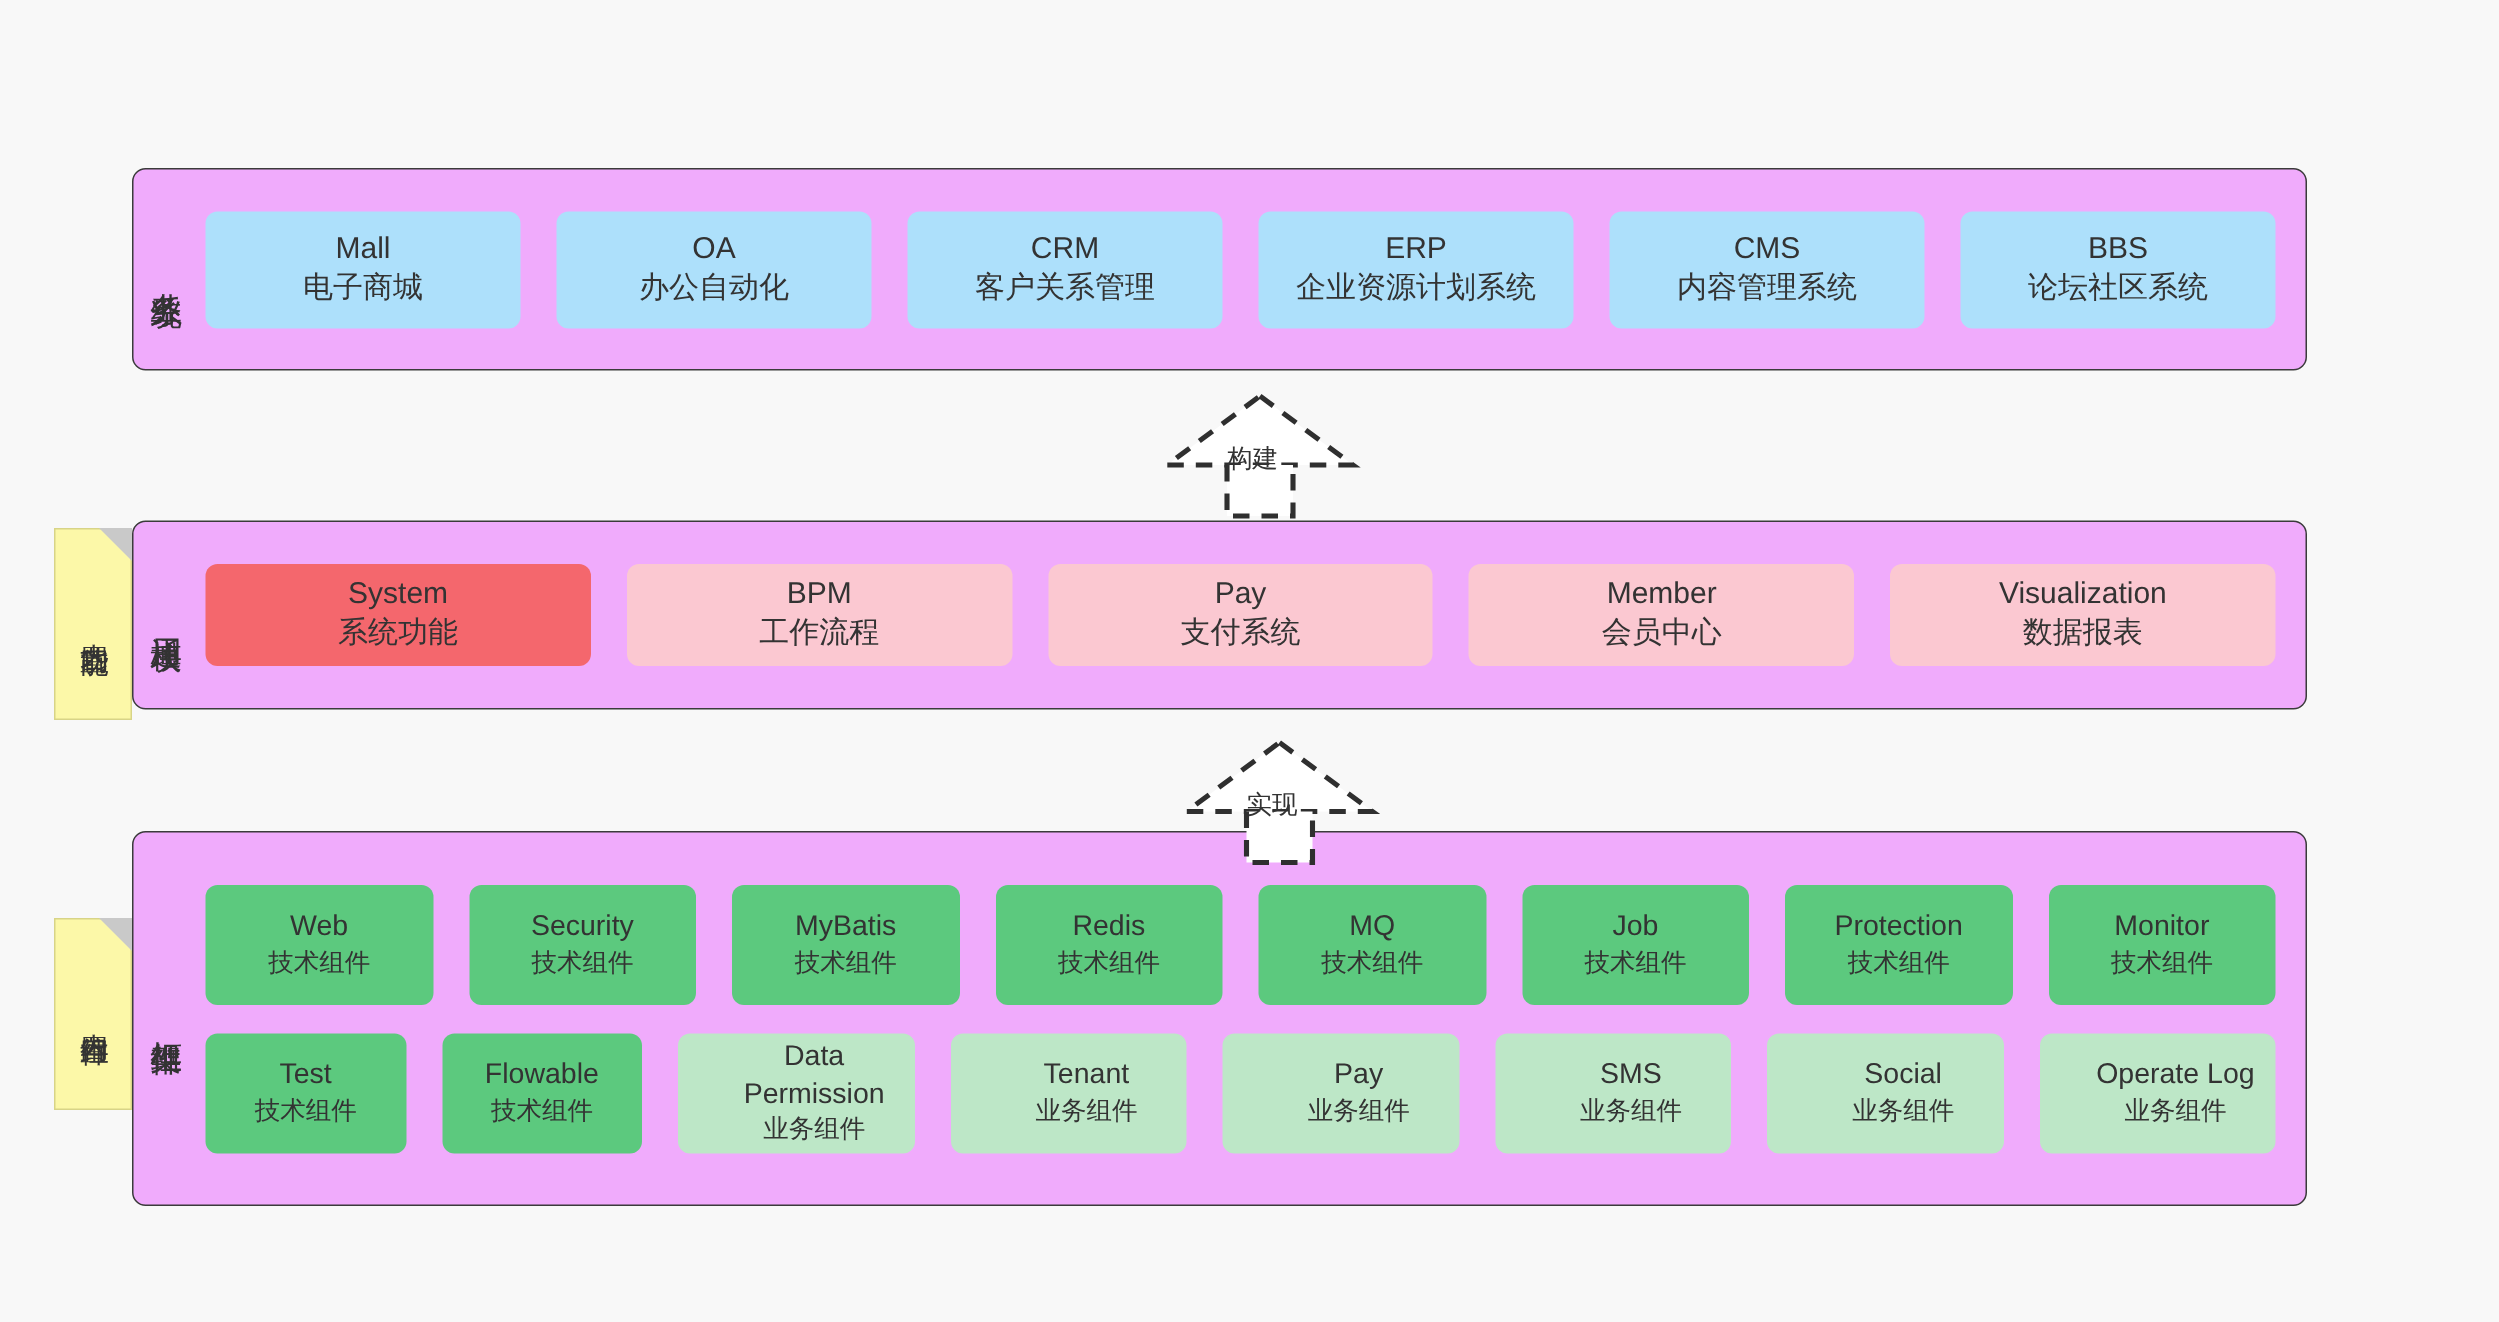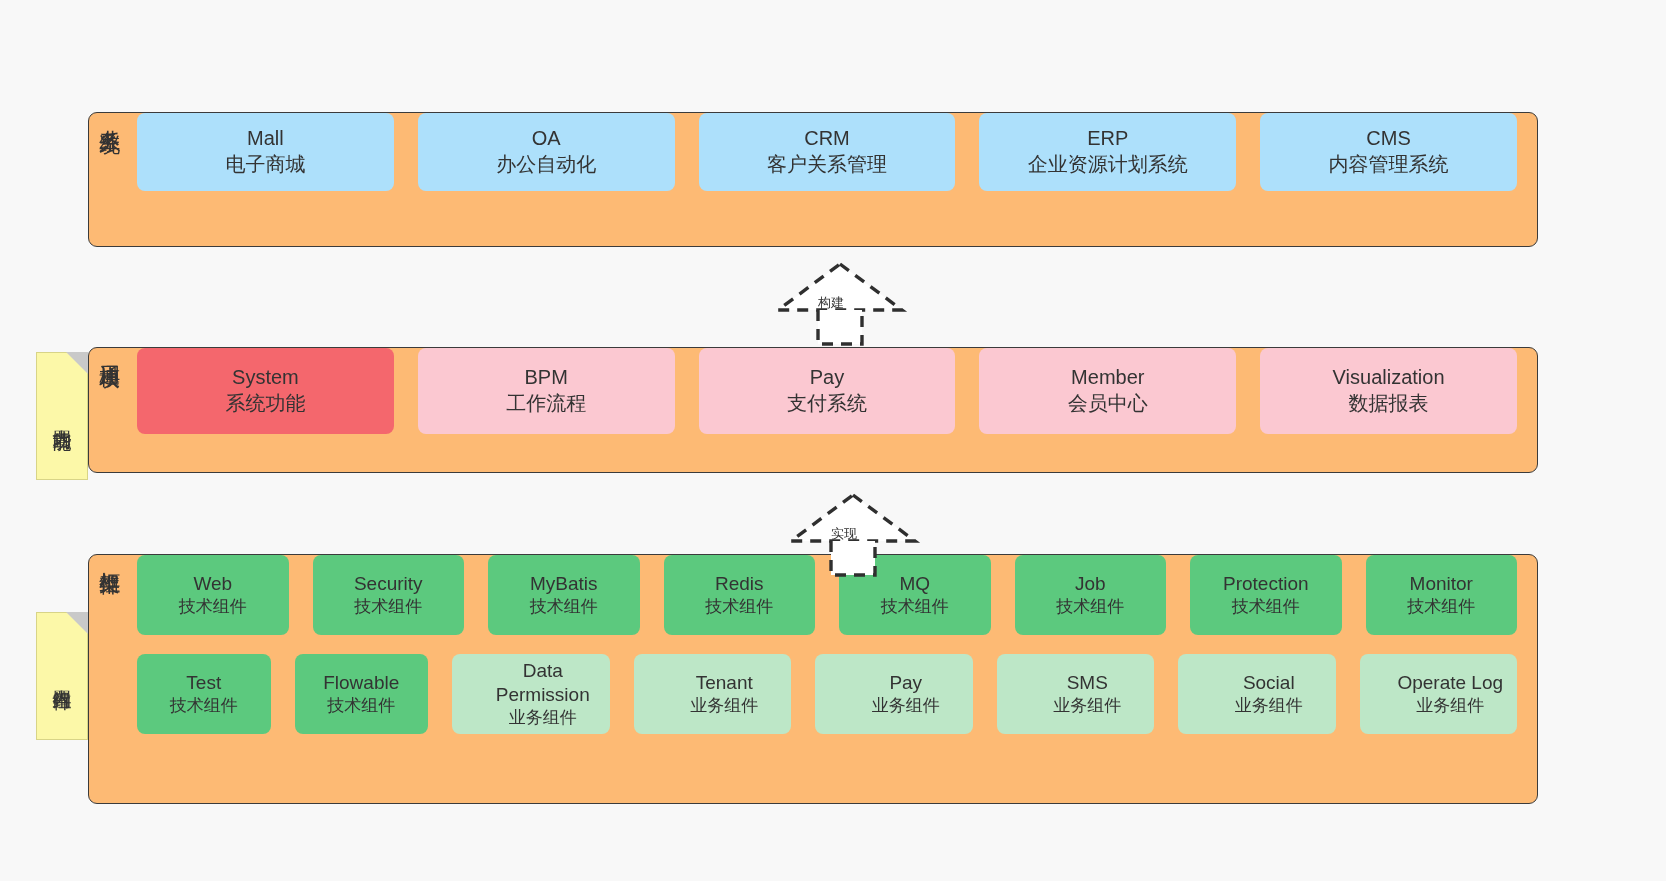--- a/index.html
+++ b/index.html
@@ -18,26 +18,26 @@
   }
   #stage {
     position: relative;
     width: 1666px;
     height: 881px;
   }
 
   
   .layer {
     position: absolute;
-    background: #fdba74;
+    background: #f0abfc;
     border: 1.6px solid #3b3b3b;
     border-radius: 9px;
     box-sizing: border-box;
     display: flex;
-    align-items: flex-start;
+    align-items: center;
   }
 
   
   .layer-title {
     width: 42px;
     flex: 0 0 42px;
     display: flex;
     align-items: center;
     justify-content: center;
     font-size: 21px;
@@ -87,21 +87,21 @@
     color: #333333;
   }
 
   
   #layer-business { left: 88px; top: 112px; width: 1450px; height: 135px; }
   #layer-business .row { height: 78px; }
   .node.blue { background: #ade0fb; }
 
   
   #layer-common { left: 88px; top: 347px; width: 1450px; height: 126px; }
-  #layer-common .row { height: 86px; }
+  #layer-common .row { height: 68px; }
   .node.red-strong { background: #f4676d; }
   .node.red-soft   { background: #fbc8d1; }
 
   
   #layer-framework { left: 88px; top: 554px; width: 1450px; height: 250px; }
   #layer-framework .row { height: 80px; }
   .node.green-strong { background: #5cc97e; }
   .node.green-soft   { background: #bde7c7; padding-left: 28px; }
   #layer-framework .node .n-title { font-size: 19px; }
   #layer-framework .node .n-sub   { font-size: 17px; }
@@ -139,21 +139,21 @@
   #sticky-builtin-component { left: 36px; top: 612px; height: 128px; }
 
   
   .uml-arrow {
     position: absolute;
     z-index: 3;
   }
   .uml-arrow svg { display: block; overflow: visible; }
   .uml-arrow .arrow-label {
     position: absolute;
-    font-size: 13px;
+    font-size: 17px;
     color: #333333;
     white-space: nowrap;
     background: transparent;
     user-select: none;
   }
 
   #arrow-build { left: 752px; top: 258px; width: 176px; height: 88px; }
   #arrow-build .arrow-label { left: 66px; top: 36px; }
 
   #arrow-implement { left: 765px; top: 489px; width: 176px; height: 88px; }
@@ -187,20 +187,24 @@
         <div class="node blue">
           <span class="n-title">ERP</span>
           <span class="n-sub">企业资源计划系统</span>
         </div>
 
         <div class="node blue">
           <span class="n-title">CMS</span>
           <span class="n-sub">内容管理系统</span>
         </div>
 
+        <div class="node blue">
+          <span class="n-title">BBS</span>
+          <span class="n-sub">论坛社区系统</span>
+        </div>
 
       </div>
     </div>
   </div>
 
   <div class="uml-arrow" id="arrow-build">
     <svg width="176" height="88" viewBox="0 0 176 88" aria-hidden="true">
 
       <path d="M 88 6 L 150 52 L 26 52 Z" fill="#ffffff" stroke="#2f2f2f" stroke-width="3.4" stroke-dasharray="11 8" stroke-linejoin="miter"></path>
 

